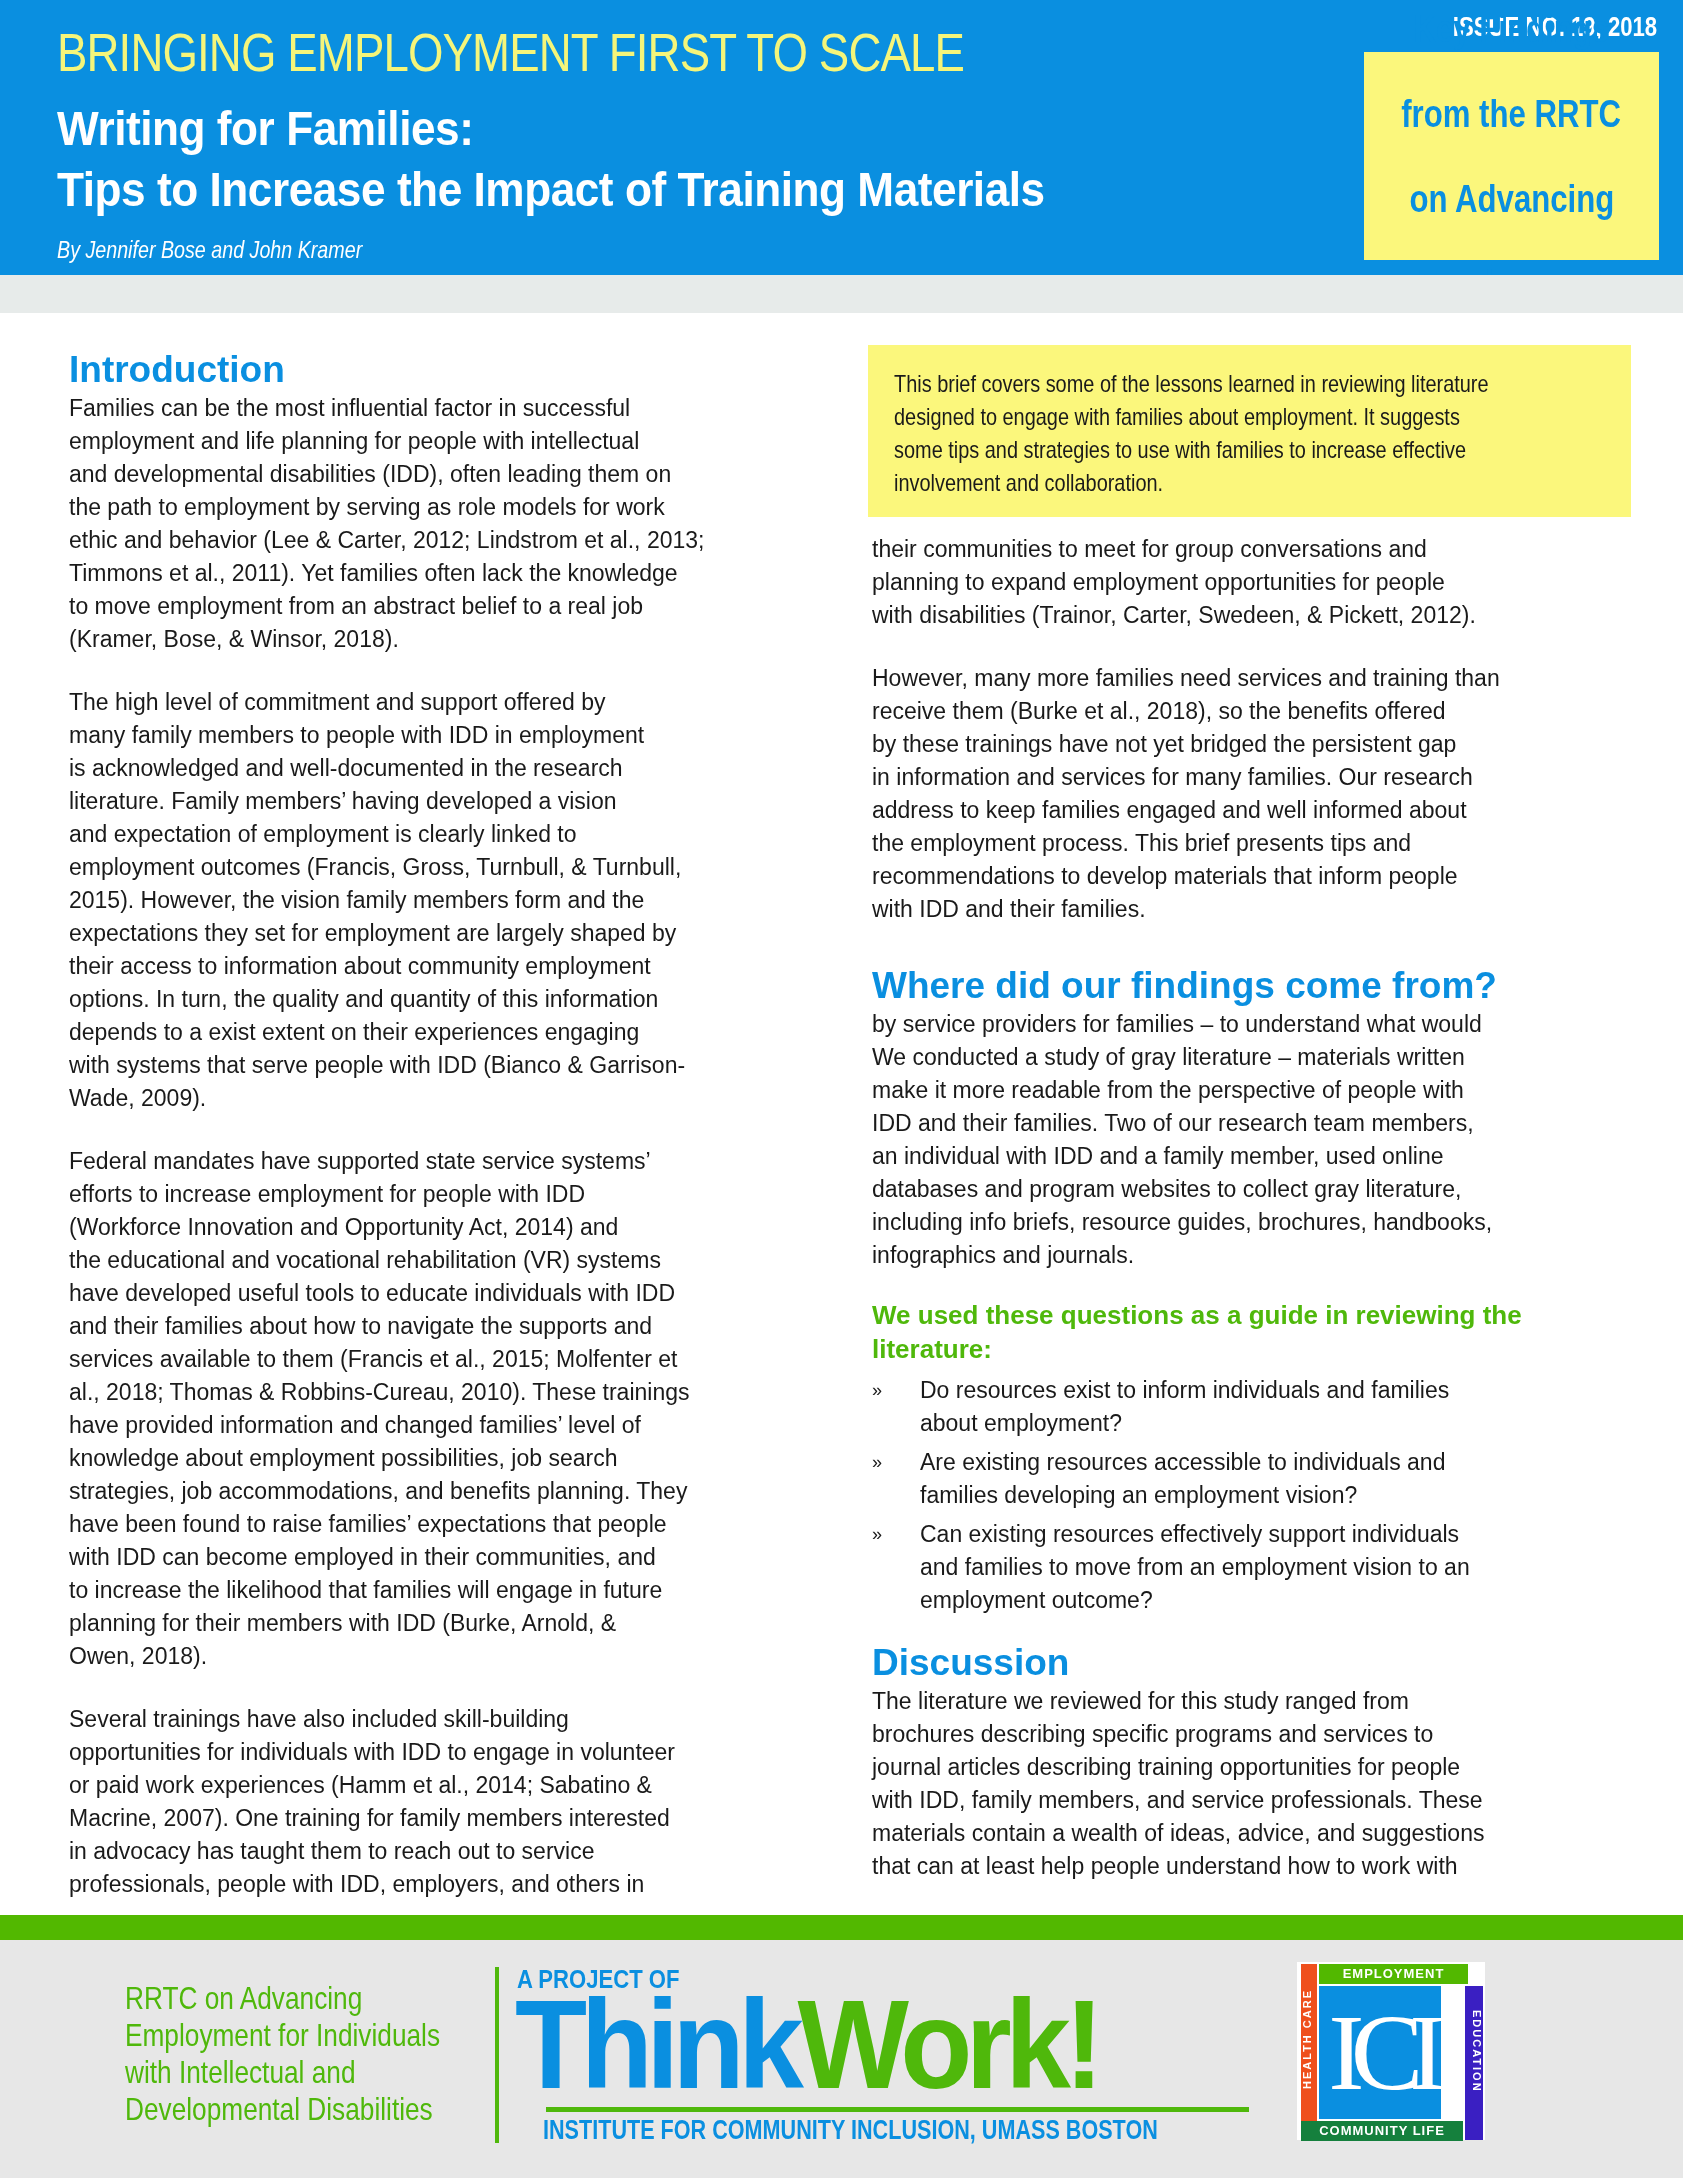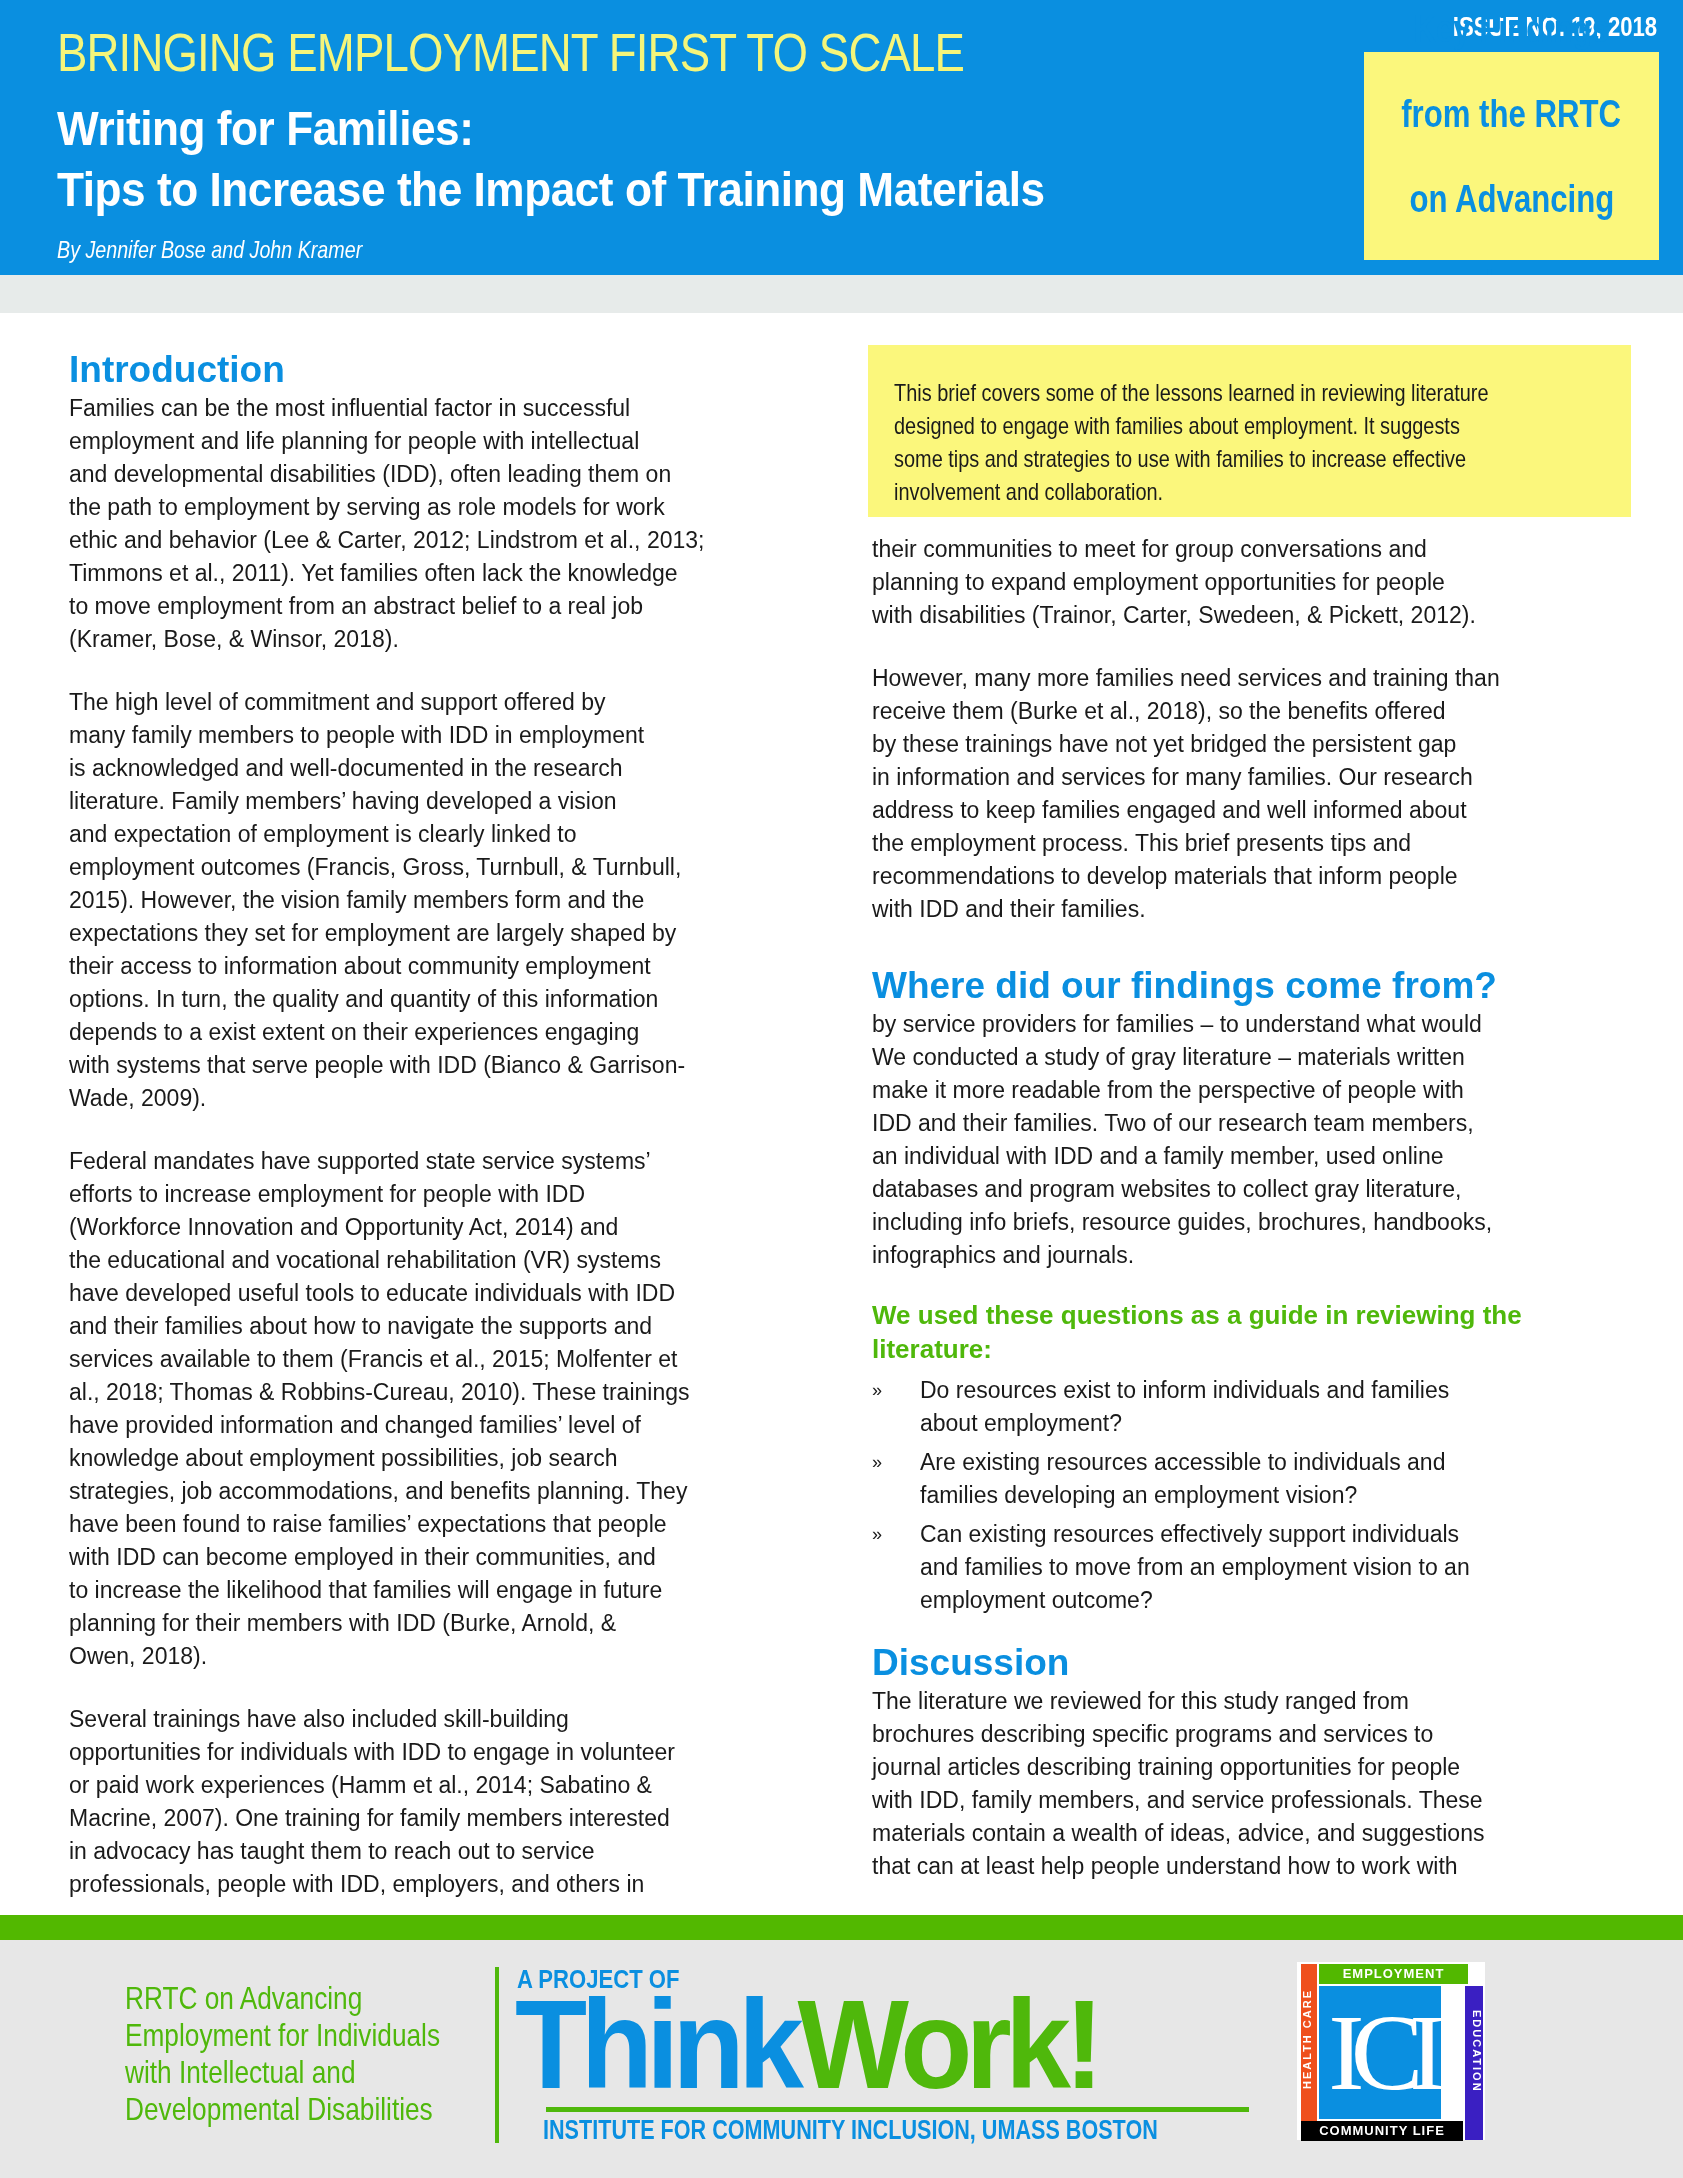--- a/index.html
+++ b/index.html
@@ -20,21 +20,21 @@
   #key-box span { display:block; color:#0a8fe0; font-weight:700; font-size:38px; line-height:44px; transform:scaleX(0.82); white-space:nowrap; }
   #gray-band { left:0; top:275px; width:1683px; height:38px; background:#e7ebea; }
 
   
   .h2 { color:#0a8fe0; font-weight:700; font-size:37px; line-height:44px; white-space:nowrap; }
   .p { font-size:23px; line-height:33px; color:#1a1a1a; margin:0; white-space:nowrap; }
   .p span { display:block; }
   #left-col { left:69px; top:348px; width:762px; }
   #right-col { left:872px; top:533px; width:762px; }
   .gap { height:30px; }
-  #callout { left:868px; top:345px; width:763px; height:172px; background:#fbf77c; box-sizing:border-box; padding:31px 26px; }
+  #callout { left:868px; top:345px; width:763px; height:172px; background:#fbf77c; box-sizing:border-box; padding:22px 26px; }
   #callout span { display:block; font-size:24px; line-height:33px; color:#1a1a1a; transform:scaleX(0.83); transform-origin:left top; white-space:nowrap; }
   .subhead { color:#4fb80b; font-weight:700; font-size:26px; line-height:34px; white-space:nowrap; }
   ul.q { list-style:none; margin:8px 0 0 0; padding:0; }
   ul.q li { position:relative; padding-left:48px; font-size:23px; line-height:33px; margin-bottom:6px; white-space:nowrap; }
   ul.q li .bullet { position:absolute; left:0; top:0; font-size:18px; }
   ul.q li span.l { display:block; }
 
   
   #green-bar { left:0; top:1915px; width:1683px; height:26px; background:#52b800; }
   #footer { left:0; top:1940px; width:1683px; height:238px; background:#e7e7e7; }
@@ -46,21 +46,21 @@
   #think { color:#0a8fe0; }
   #work { color:#4fb80b; }
   #tw-underline { left:546px; top:2107px; width:703px; height:5px; background:#4fb80b; }
   #ici-text { left:543px; top:2115px; color:#0a8fe0; font-weight:700; font-size:27px; transform:scaleX(0.8); transform-origin:left top; white-space:nowrap; }
   
   #ici-logo { left:1297px; top:1962px; width:188px; height:178px; background:#ffffff; }
   #ici-hc { left:1301px; top:1964px; width:16px; height:168px; background:#ef4f1c; }
   #ici-emp { left:1319px; top:1964px; width:149px; height:20px; background:#52b800; color:#fff; font-size:13px; font-weight:900; text-align:center; line-height:20px; letter-spacing:1px; }
   #ici-main { left:1319px; top:1986px; width:122px; height:133px; background:#0a8fe0; color:#fff; font-family:"Liberation Serif", serif; font-size:109px; line-height:133px; text-align:center; letter-spacing:-14px; }
   #ici-edu { left:1465px; top:1986px; width:18px; height:154px; background:#3a1fc2; }
-  #ici-cl { left:1301px; top:2121px; width:162px; height:20px; background:#000000; color:#fff; font-size:13px; font-weight:900; text-align:center; line-height:20px; letter-spacing:1px; }
+  #ici-cl { left:1301px; top:2121px; width:162px; height:20px; background:#15803d; color:#fff; font-size:13px; font-weight:900; text-align:center; line-height:20px; letter-spacing:1px; }
   .vert { position:absolute; color:#fff; font-size:11px; font-weight:900; white-space:nowrap; letter-spacing:2px; }
   #hc-label { left:1301px; top:2089px; transform:rotate(-90deg); transform-origin:left top; width:119px; }
   #edu-label { left:1483px; top:2010px; transform:rotate(90deg); transform-origin:left top; width:119px; }
 </style>
 </head>
 <body>
 
 <div id="header" class="abs"></div>
 <div id="series-title" class="abs">BRINGING EMPLOYMENT FIRST TO SCALE</div>
 <div id="title-line1" class="abs">Writing for Families:</div>

